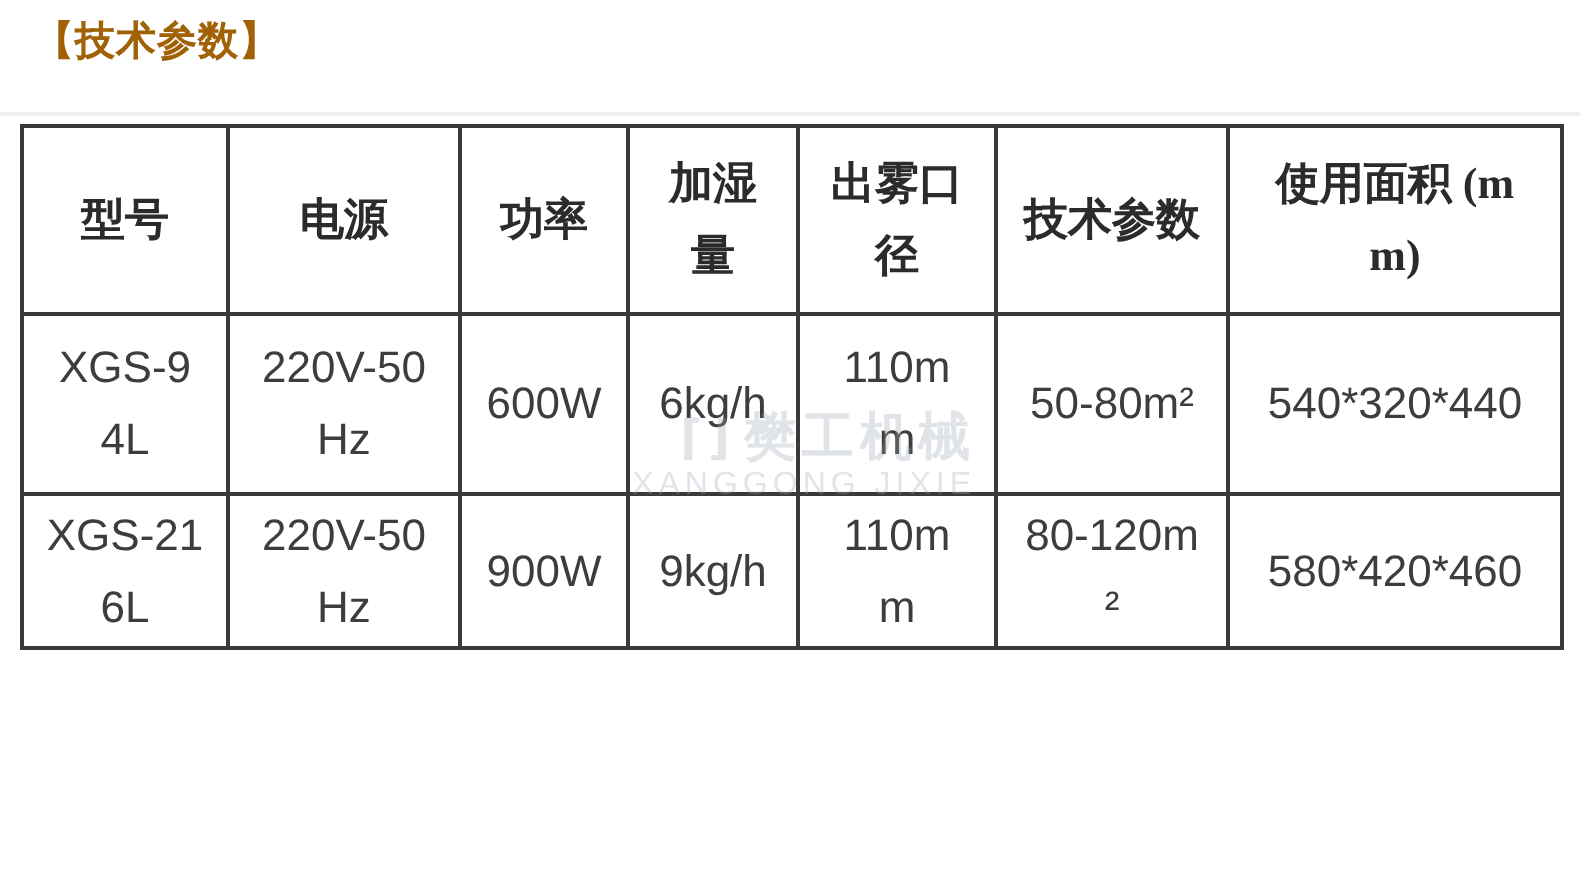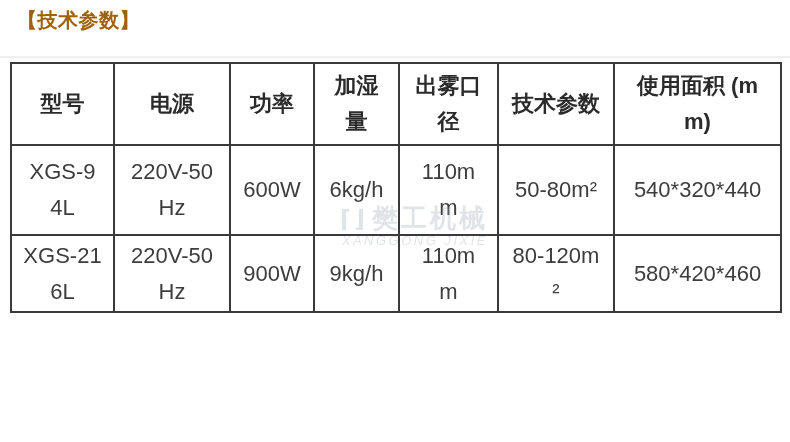--- a/index.html
+++ b/index.html
@@ -53,21 +53,21 @@
     line-height: 1.62;
     color: #3d3d3d;
     font-size: 22px;
     font-weight: normal;
     overflow: hidden;
   }
   table.spec-table th {
     font-weight: bold;
     color: #2b2b2b;
   }
-  tr.h-header { height: 82px; }
+  tr.h-header { height: 94px; font-family: Liberation Serif, serif; }
   tr.h-row1  { height: 90px; }
   tr.h-row2  { height: 76px; }
   tr.h-row3  { height: 99px; }
 
   .watermark {
     position: absolute;
     left: 298px;
     top: 204px;
     width: 190px;
     text-align: right;
@@ -82,25 +82,24 @@
     letter-spacing: 3px;
     line-height: 1.1;
     white-space: nowrap;
   }
   .watermark .wm-logo {
     display: inline-block;
     font-size: 24px;
     margin-right: 4px;
   }
   .watermark .wm-sub {
-    font-size: 13px;
+    font-size: 16px;
     letter-spacing: 2.5px;
     line-height: 1.3;
     white-space: nowrap;
-    font-style: italic;
   }
 </style>
 </head>
 <body>
 
 <div class="page">
 
   <div class="page-title">【技术参数】</div>
 
   <div class="faint-rule"></div>

